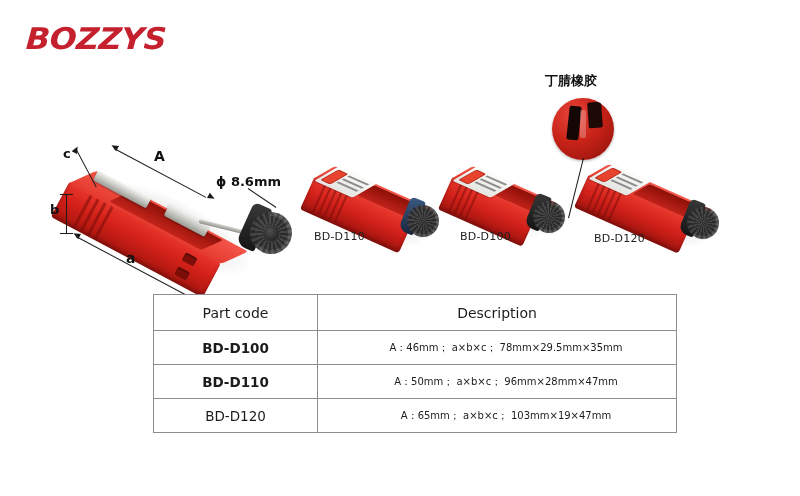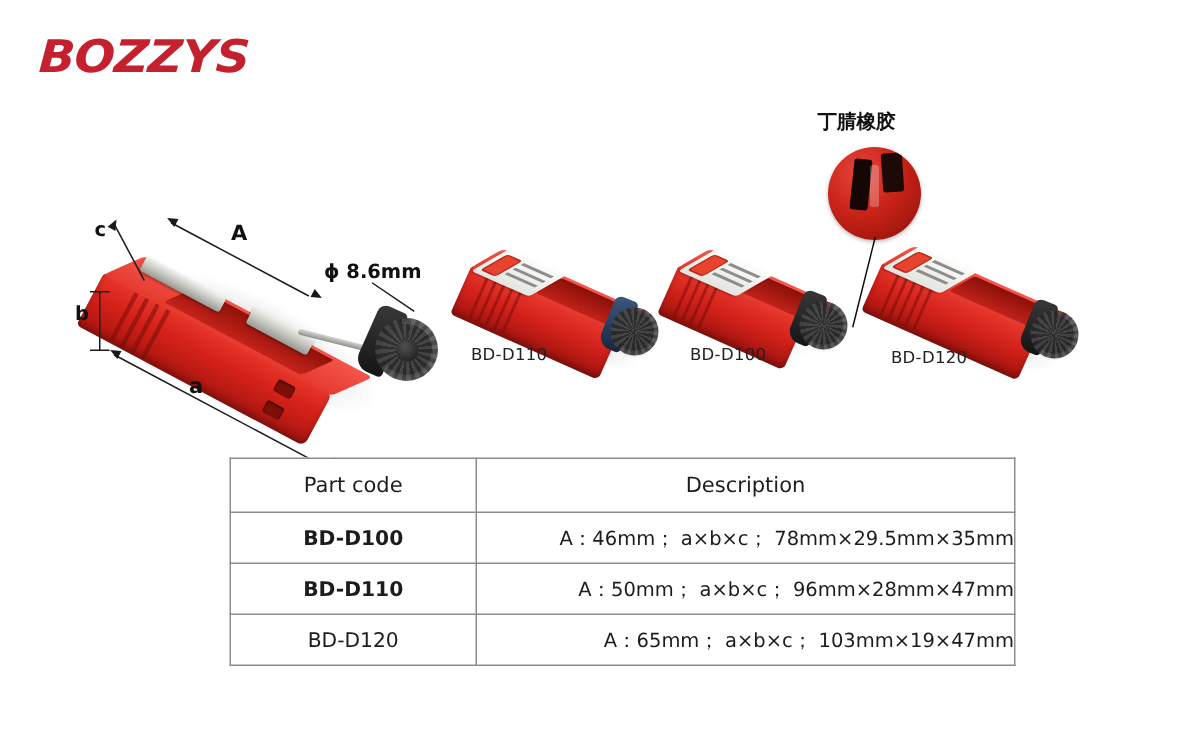--- a/index.html
+++ b/index.html
@@ -195,39 +195,39 @@
     position:absolute;left:28px;top:12px;width:6px;height:28px;
     background:rgba(255,255,255,.25);border-radius:2px;
   }
   #callout-leader{
     position:absolute;left:583px;top:158px;width:1px;height:62px;
     background:#111;transform:rotate(14deg);transform-origin:top center;
   }
 
   
   #spec-table{
-    position:absolute;left:153px;top:305px;width:524px;
+    position:absolute;left:153px;top:294px;width:524px;
     border-collapse:collapse;
     background:#fff;
   }
   #spec-table td,#spec-table th{
     border:1px solid #8d8d8d;
     padding:0;height:33px;vertical-align:middle;
     font-weight:normal;
   }
   #spec-table th{height:35px;}
   #spec-table .c-code{
     width:163px;text-align:center;
     font-family:"DejaVu Sans","Liberation Sans",sans-serif;
     font-size:13.5px;color:#1c1c1c;
   }
   #spec-table .c-desc{
-    text-align:right;padding-left:18px;
-    font-family:"DejaVu Sans","Liberation Sans",sans-serif;
-    font-size:13px;color:#1c1c1c;white-space:nowrap;
+    text-align:center;padding-left:18px;
+    font-family:"DejaVu Sans","Liberation Sans",sans-serif;
+    font-size:10px;color:#1c1c1c;white-space:nowrap;
   }
   #spec-table th.c-code,#spec-table th.c-desc{
     text-align:center;padding-left:0;font-size:14px;color:#1c1c1c;
   }
   #spec-table .bold-code{font-weight:bold;}
 </style>
 </head>
 <body>
 
 <div class="page">

